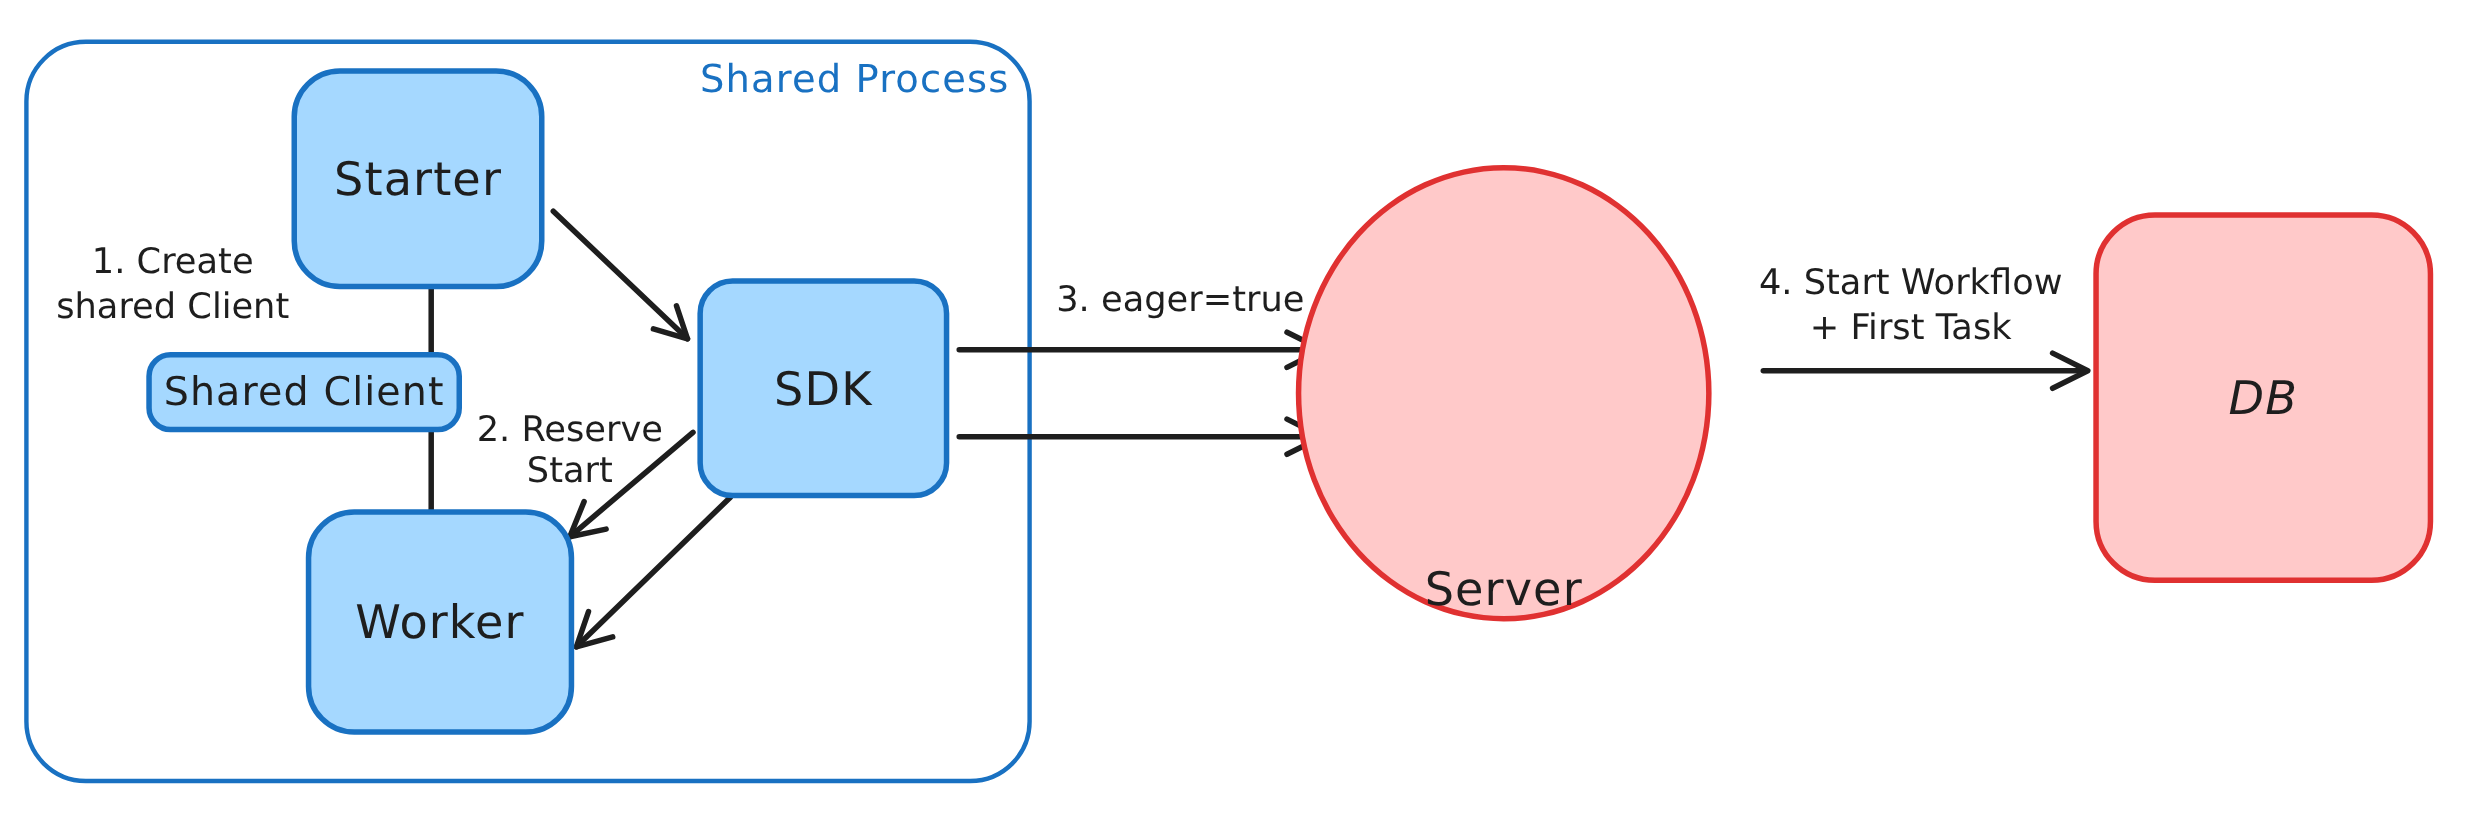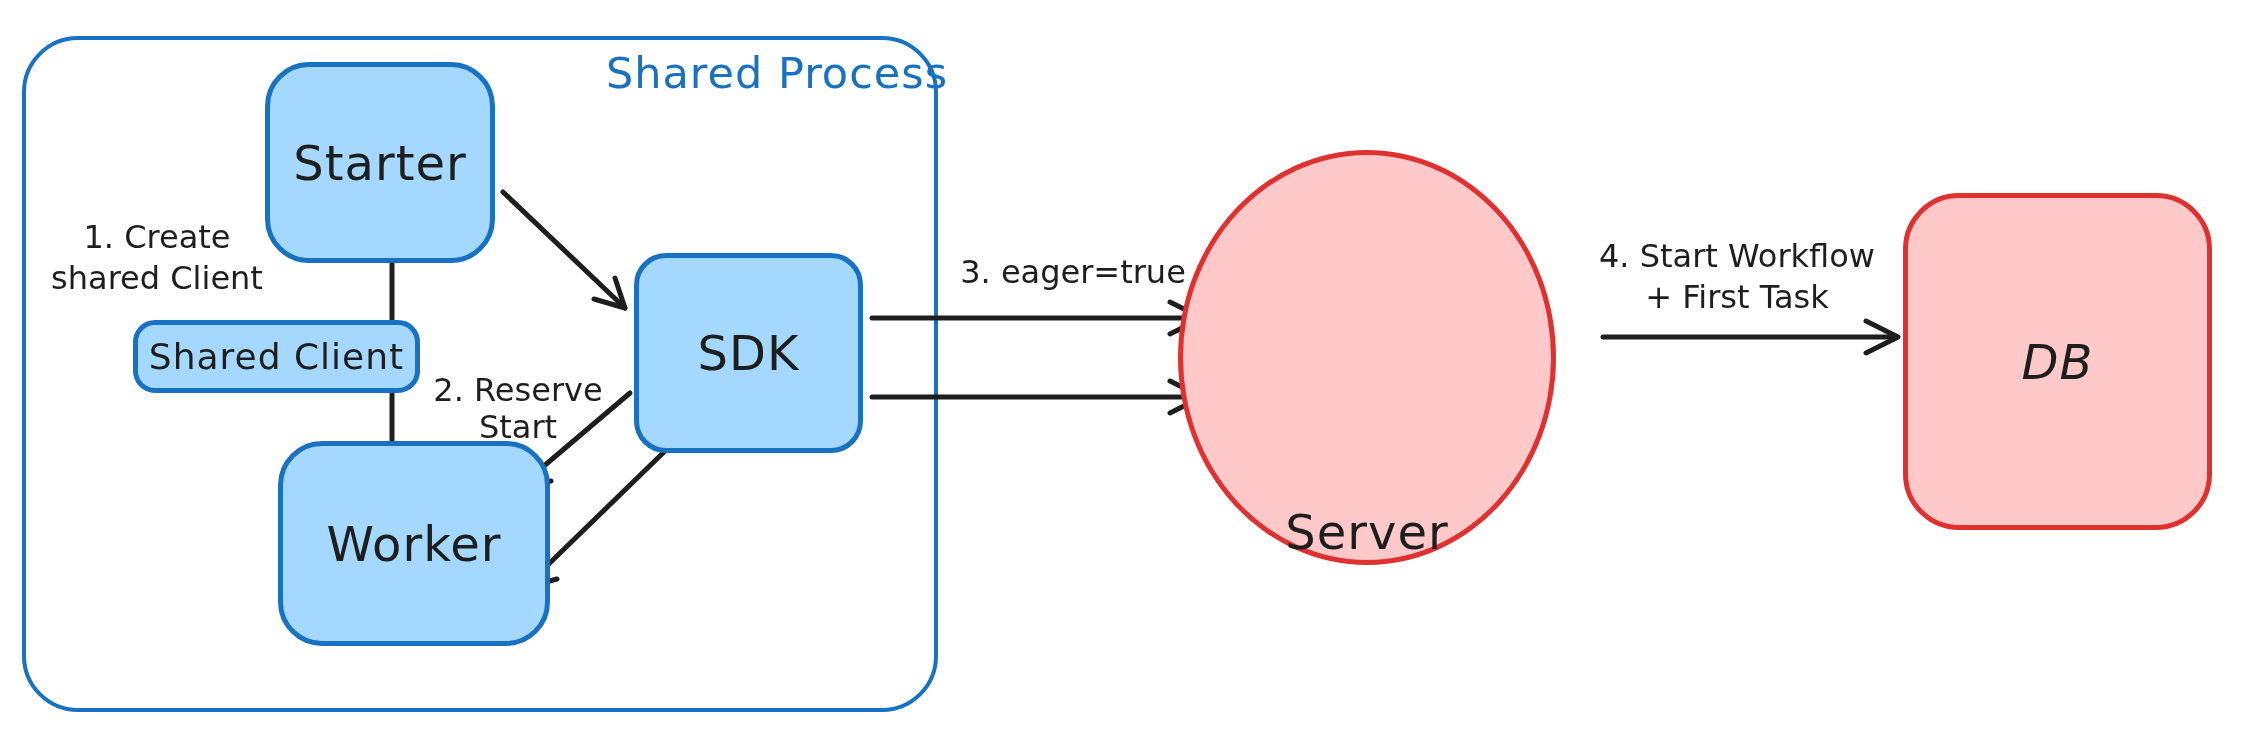--- a/index.html
+++ b/index.html
@@ -39,41 +39,41 @@
   }
   .blue-node {
     background: var(--blue-fill, #a5d8ff);
     border: 5px solid var(--blue-stroke, #1971c2);
   }
   .red-node {
     background: var(--red-fill, #ffc9c9);
     border: 5px solid var(--red-stroke, #e03131);
   }
   .node-label {
-    font-size: 48px;
+    font-size: 42px;
     letter-spacing: 1px;
     color: var(--text, #1e1e1e);
     white-space: nowrap;
   }
   .small-label { font-size: 36px; }
   .group-frame {
     position: absolute;
     left: 22px; top: 36px;
     width: 916px; height: 676px;
     box-sizing: border-box;
     border: 4px solid var(--blue-stroke, #1971c2);
     border-radius: 56px;
     background: transparent;
     z-index: 1;
   }
   .group-title {
     position: absolute;
     left: 777px; top: 73px;
     transform: translate(-50%, -50%);
-    font-size: 43px;
+    font-size: 35px;
     letter-spacing: 1px;
     color: var(--blue-stroke, #1971c2);
     white-space: nowrap;
     z-index: 3;
   }
   .annotation {
     position: absolute;
     transform: translate(-50%, -50%);
     text-align: center;
     font-size: 32px;
@@ -118,21 +118,21 @@
   <div class="group-title">Shared Process</div>
 
   <div class="node blue-node" style="left:265px; top:62px; width:230px; height:201px; border-radius:44px;">
     <span class="node-label">Starter</span>
   </div>
 
   <div class="node blue-node" style="left:133px; top:320px; width:287px; height:73px; border-radius:22px;">
     <span class="node-label small-label">Shared Client</span>
   </div>
 
-  <div class="node blue-node" style="left:278px; top:441px; width:272px; height:205px; border-radius:44px;">
+  <div class="node blue-node" style="left:278px; top:463px; width:244px; height:205px; border-radius:44px;">
     <span class="node-label">Worker</span>
   </div>
 
   <div class="node blue-node" style="left:634px; top:253px; width:229px; height:200px; border-radius:32px;">
     <span class="node-label">SDK</span>
   </div>
 
   <div class="node red-node" style="left:1178px; top:150px; width:378px; height:415px; border-radius:50%;align-items:flex-end;">
     <span class="node-label" style="margin-top:40px;">Server</span>
   </div>

